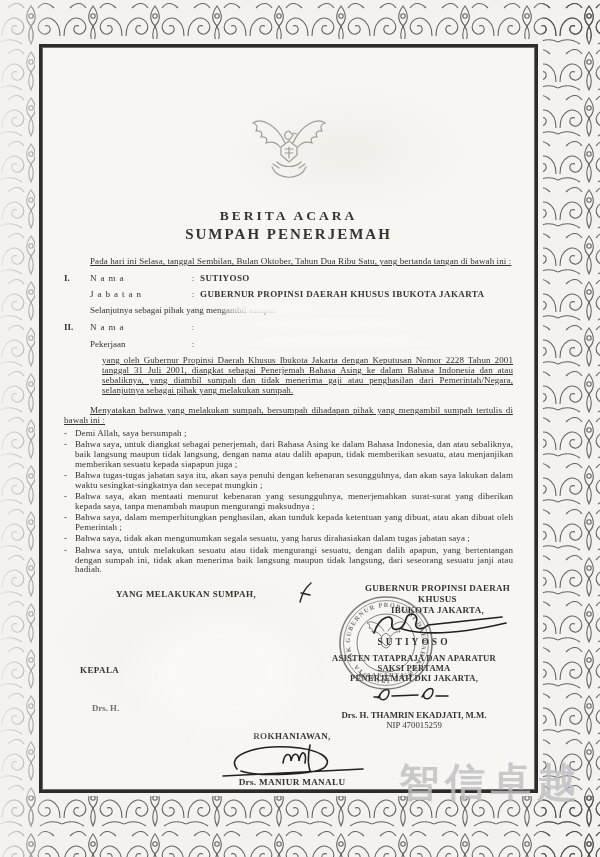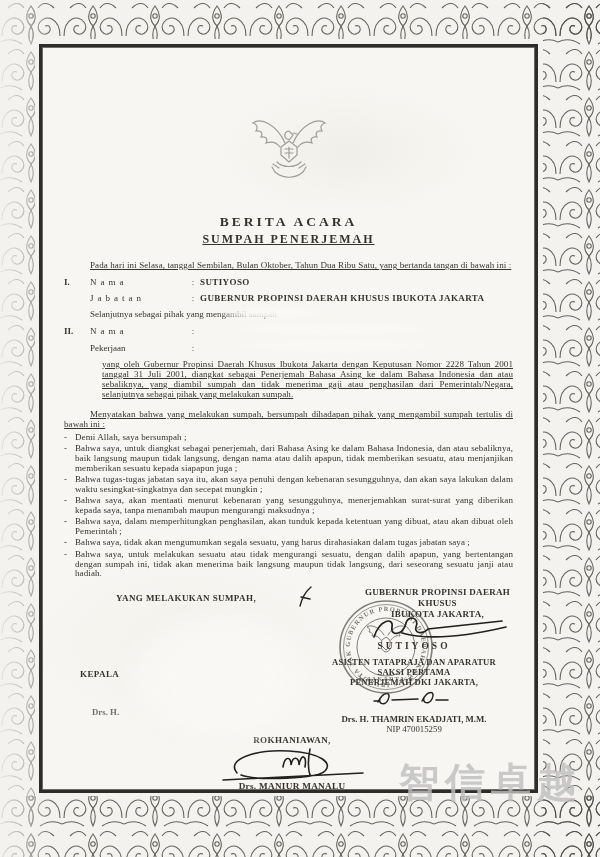--- a/index.html
+++ b/index.html
@@ -33,23 +33,23 @@
     position:relative; width:100%; height:100%;
     border:1px solid #6e6b66;
     padding:4px 21px 0 21px;
     overflow:hidden;
   }
   .scan-blur { filter:blur(.22px); }
 
   .emblem-wrap { margin-top:58px; text-align:center; }
   .emblem-wrap svg { filter:blur(.3px); }
 
-  .title-block { margin-top:20px; text-align:center; font-weight:bold; }
+  .title-block { margin-top:14px; text-align:center; font-weight:bold; }
   .title-line1 { font-size:13.5px; letter-spacing:3px; }
-  .title-line2 { font-size:12px; letter-spacing:2px; margin-top:2px;text-decoration:underline; }
+  .title-line2 { font-size:15px; letter-spacing:2px; margin-top:2px; }
 
   p.body-text { font-size:9px; line-height:10px; text-align:justify; letter-spacing:.1px;text-decoration:underline; }
   .indent-first { text-indent:26px; }
 
   .opening { margin-top:13px; }
 
   .party-rows { margin-top:7px; }
   .party-row { display:grid; grid-template-columns:26px 96px 14px 1fr; font-size:9px; line-height:10px; margin-bottom:6px; align-items:baseline; }
   .party-number { font-weight:bold; }
   .party-label { letter-spacing:0; }

